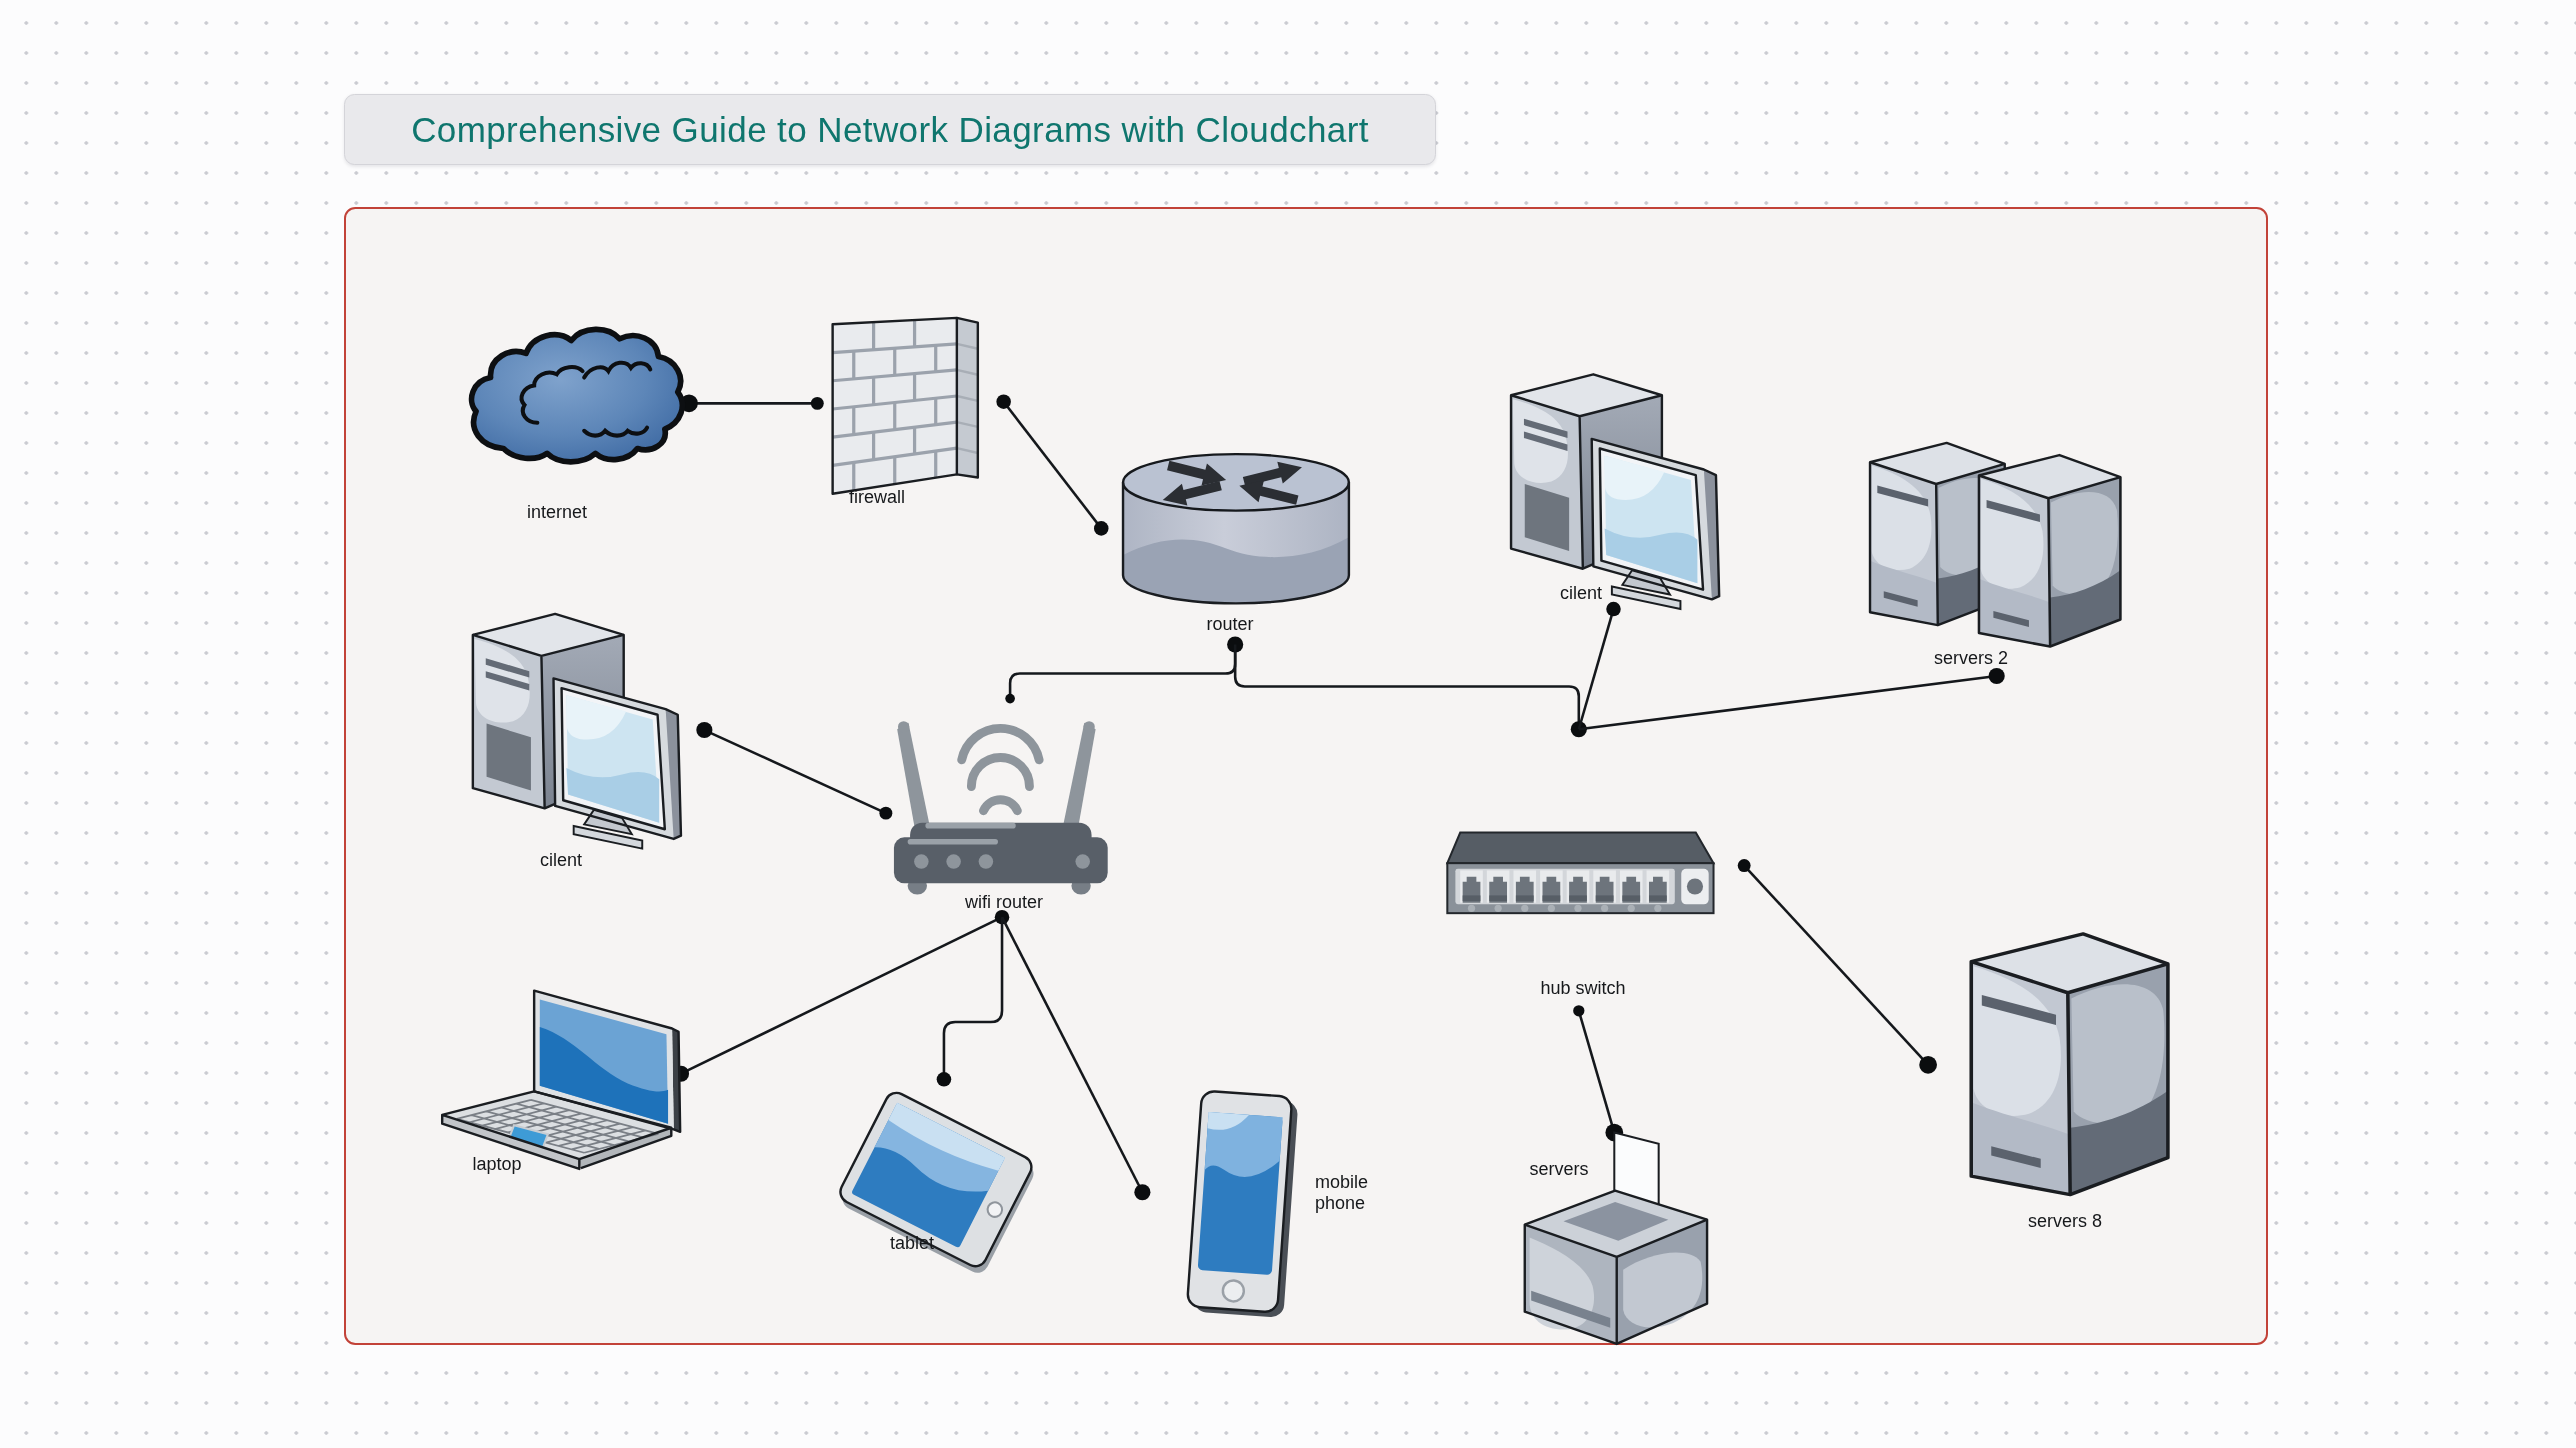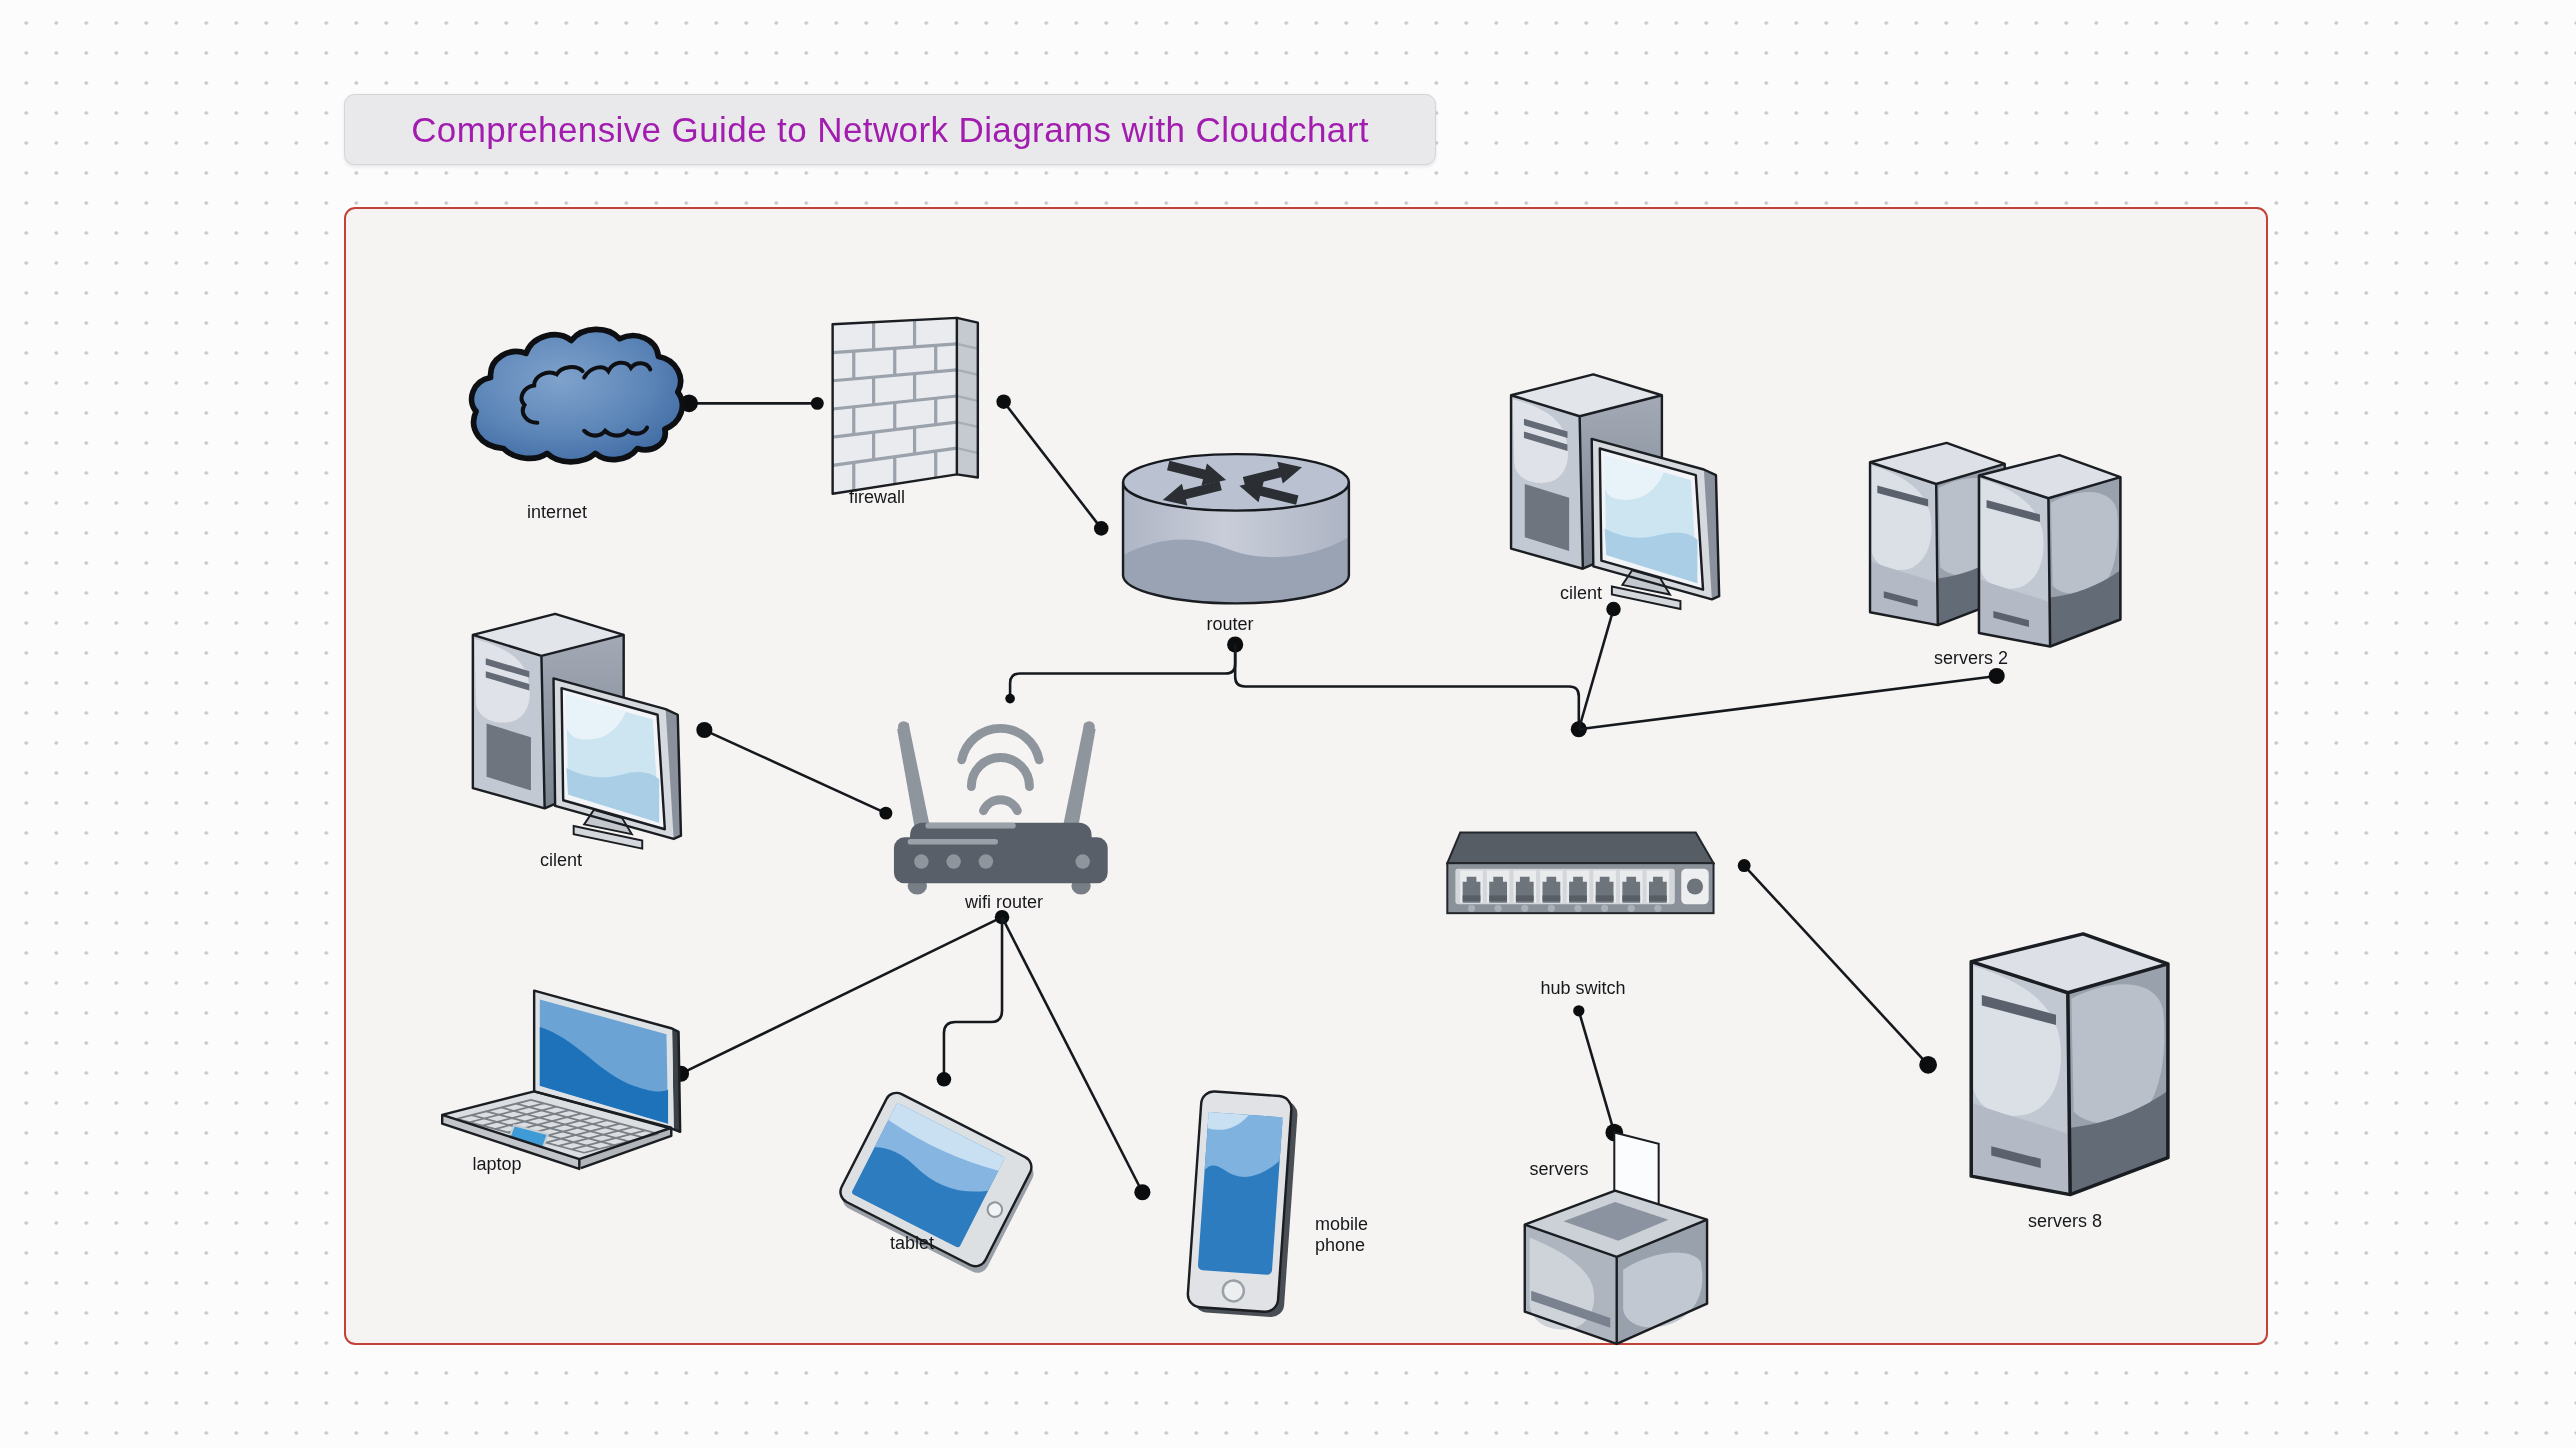--- a/index.html
+++ b/index.html
@@ -10,33 +10,33 @@
     background-image:radial-gradient(#c9cad0 1.5px, transparent 1.9px);
     background-size:30px 30px;background-position:11.3px 8px;
   }
   .title-pill{
     position:absolute;left:344px;top:94px;width:1090px;height:69px;
     background:#e9e9ec;border:1.2px solid #d4d4d9;border-radius:10.5px;
     box-shadow:0 1.6px 3.2px rgba(40,40,60,.10);
     display:flex;align-items:center;justify-content:center;
   }
   .title-pill span{
-    color:#a21caf;font-size:35px;font-weight:500;letter-spacing:0.4px;white-space:nowrap;
+    color:#0f766e;font-size:35px;font-weight:500;letter-spacing:0.4px;white-space:nowrap;
   }
   .diagram-canvas{
     position:absolute;left:344px;top:207px;width:1924px;height:1138px;
     background:#f6f4f3;border:2.4px solid #c24238;border-radius:11.3px;
     box-sizing:border-box;
   }
   svg.layer{position:absolute;left:0;top:0;width:2576px;height:1448px;}
   .node-label{
     position:absolute;transform:translateX(-50%);
     color:#16181b;font-size:18px;line-height:21px;white-space:nowrap;
   }
-  .node-label.block{transform:none;white-space:normal;width:74px;margin-top:42px;}
+  .node-label.block{transform:none;white-space:normal;width:74px;}
   .edge{stroke:#15181c;stroke-width:3.2;fill:none;}
   .dot{fill:#0b0d0f;}
   .outl{stroke:#1a1d21;stroke-width:3;stroke-linejoin:round;fill:none;}
 </style>
 </head>
 <body>
 
 <div class="page">
 
   <div class="title-pill">

